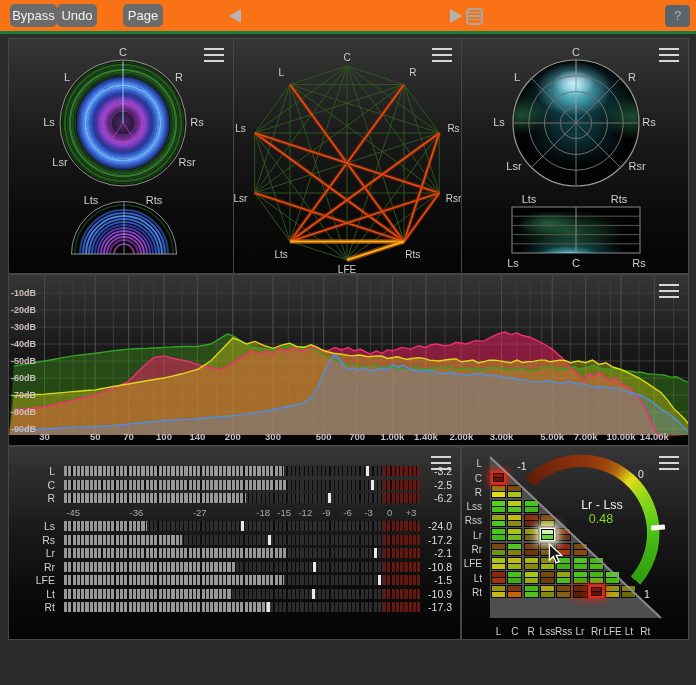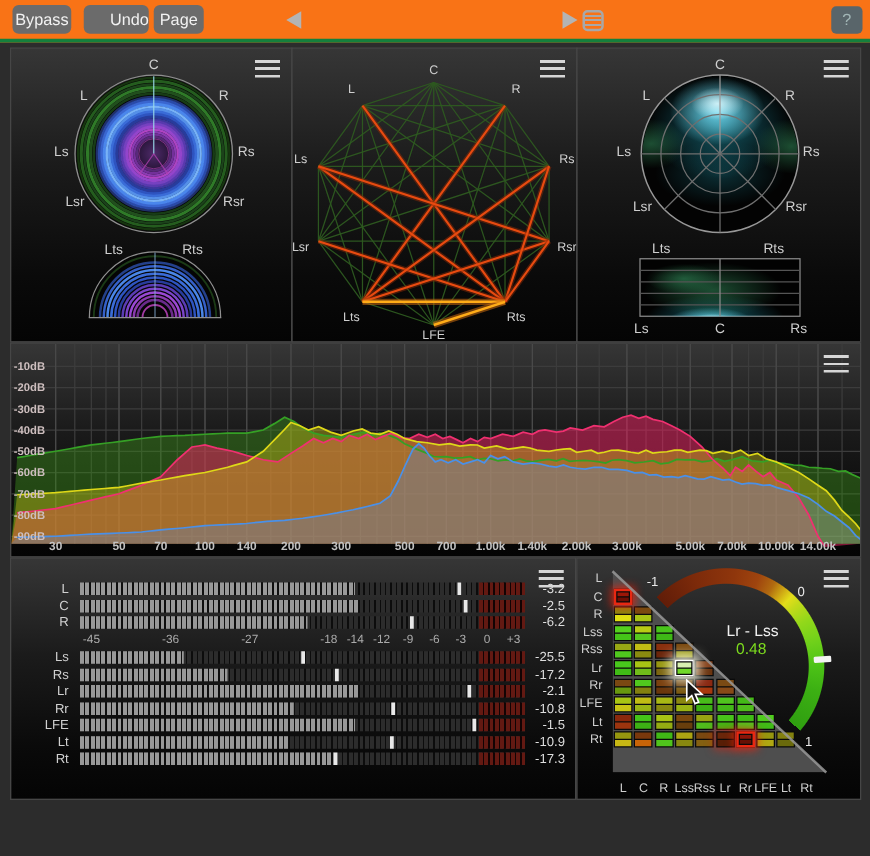--- a/index.html
+++ b/index.html
@@ -2,21 +2,21 @@
 <html><head>
 <meta charset="utf-8">
 <style>
   html,body{margin:0;padding:0;background:#262626;}
   #app{position:relative;width:696px;height:685px;background:#2c2c2c;overflow:hidden;
        font-family:"Liberation Sans",sans-serif;-webkit-font-smoothing:antialiased;}
   
   #toolbar{position:absolute;left:0;top:0;width:696px;height:31px;background:#f97316;border-bottom:3px solid #15803d;}
   .tbtn{position:absolute;top:4px;height:23px;background:#6b6b6b;border-radius:5px;color:#f2f2f2;
         font-size:13px;line-height:23px;text-align:center;cursor:default;}
-  #btn-bypass{left:10px;width:47px;} #btn-undo{left:67px;width:52px;text-align:right;} #btn-redo{left:123px;width:40px;}
+  #btn-bypass{left:10px;width:47px;} #btn-undo{left:57px;width:40px;} #btn-redo{left:123px;width:40px;}
   .tri{position:absolute;width:0;height:0;top:9px;}
   #nav-back{left:229px;border-top:7px solid transparent;border-bottom:7px solid transparent;border-right:12px solid #b4b4b4;}
   #nav-fwd{left:450px;border-top:7px solid transparent;border-bottom:7px solid transparent;border-left:12px solid #b4b4b4;}
   #list-icon{position:absolute;left:466px;top:8px;width:13px;height:13px;border:2px solid #a8a8a8;border-radius:4px;
      background:linear-gradient(#0000 2px,#a8a8a8 2px 3.5px,#0000 3.5px 5.5px,#a8a8a8 5.5px 7px,#0000 7px 9px,#a8a8a8 9px 10.5px,#0000 10.5px);}
   #btn-help{position:absolute;right:6px;top:5px;width:25px;height:22px;background:#59656a;border-radius:4px;
             color:#a2b6b6;font-size:13px;line-height:22px;text-align:center;}
   
   .panel{position:absolute;background:linear-gradient(180deg,#363636 0%,#1b1b1b 40%,#0a0a0a 78%,#040404 100%);
          border:1px solid #464646;box-sizing:border-box;}
@@ -450,21 +450,21 @@
           <div class="fill" style="width: 50.9881%;"></div>
           <div class="peak" style="left: calc(74.5059% - 1px);"></div>
         </div>
         <div class="mval" style="top: 51px;">-6.2</div>
         <div class="mrow-label" style="top: 79px;">Ls</div>
         <div class="mbar" style="top: 79px;">
           <div class="red"></div>
           <div class="fill" style="width: 23.3202%;"></div>
           <div class="peak" style="left: calc(50% - 1px);"></div>
         </div>
-        <div class="mval" style="top: 79px;">-25.5</div>
+        <div class="mval" style="top: 79px;">-24.0</div>
         <div class="mrow-label" style="top: 93px;">Rs</div>
         <div class="mbar" style="top: 93px;">
           <div class="red"></div>
           <div class="fill" style="width: 33.2016%;"></div>
           <div class="peak" style="left: calc(57.5099% - 1px);"></div>
         </div>
         <div class="mval" style="top: 93px;">-17.2</div>
         <div class="mrow-label" style="top: 106px;">Lr</div>
         <div class="mbar" style="top: 106px;">
           <div class="red"></div>
@@ -497,21 +497,21 @@
         <div class="mbar" style="top: 160px;">
           <div class="red"></div>
           <div class="fill" style="width: 56.917%;"></div>
           <div class="peak" style="left: calc(57.3123% - 1px);"></div>
         </div>
         <div class="mval" style="top: 160px;">-17.3</div>
         <div class="mtick" style="left: 64.1462px; top: 65px;">-45</div>
         <div class="mtick" style="left: 127.466px; top: 65px;">-36</div>
         <div class="mtick" style="left: 190.787px; top: 65px;">-27</div>
         <div class="mtick" style="left: 254.107px; top: 65px;">-18</div>
-        <div class="mtick" style="left: 275.213px; top: 65px;">-14</div>
+        <div class="mtick" style="left: 275.213px; top: 65px;">-15</div>
         <div class="mtick" style="left: 296.32px; top: 65px;">-12</div>
         <div class="mtick" style="left: 317.427px; top: 65px;">-9</div>
         <div class="mtick" style="left: 338.534px; top: 65px;">-6</div>
         <div class="mtick" style="left: 359.64px; top: 65px;">-3</div>
         <div class="mtick" style="left: 380.747px; top: 65px;">0</div>
         <div class="mtick" style="left: 401.854px; top: 65px;">+3</div>
       </div>
   </div>
 
   <div class="panel" id="p6">

